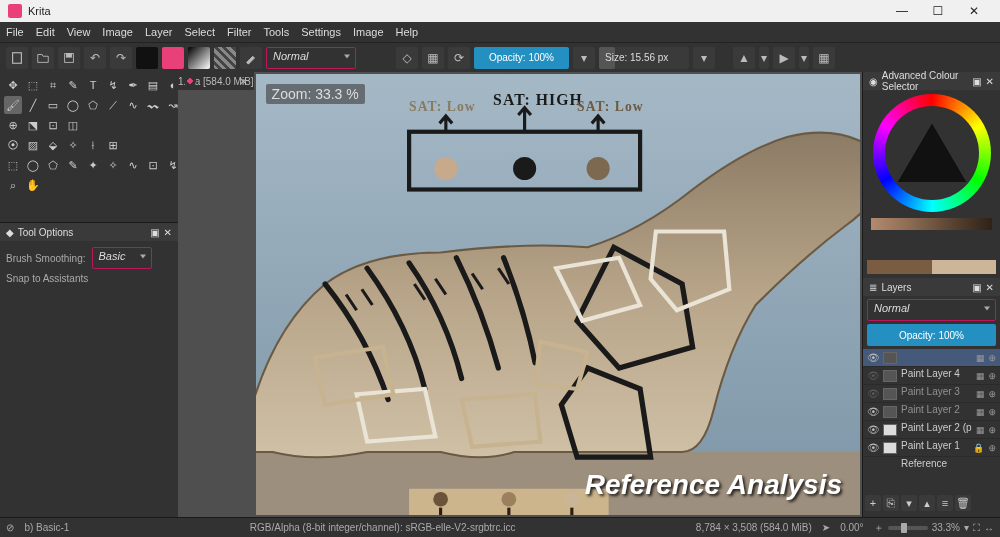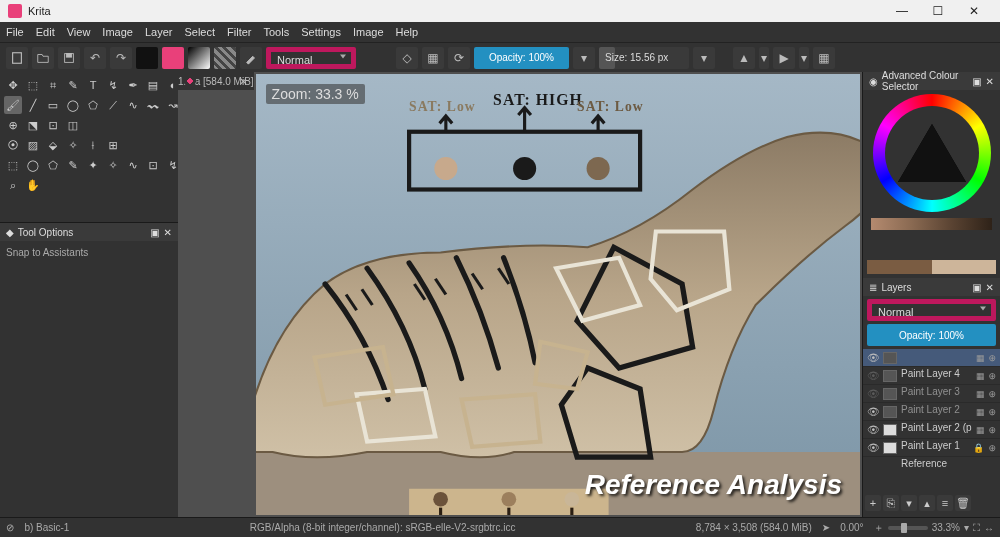--- a/index.html
+++ b/index.html
@@ -6,21 +6,21 @@
   body { font-family: "Segoe UI", sans-serif; font-size: 11px; color: #ccc; background: #323232; width: 1000px; height: 537px; overflow: hidden; }
   .titlebar { height: 22px; background: #f0f0f0; color: #222; display: flex; align-items: center; padding: 0 8px; }
   .titlebar .logo { width: 14px; height: 14px; background: #e9407a; border-radius: 2px; margin-right: 6px; }
   .titlebar .spacer { flex: 1; }
   .titlebar .winbtn { width: 36px; text-align: center; font-size: 12px; color: #222; }
   .menubar { height: 20px; background: #323232; display: flex; align-items: center; padding: 0 6px; gap: 12px; color: #ddd; font-size: 11px; }
   .menubar span { cursor: default; }
   .toolbar { height: 30px; background: #323232; display: flex; align-items: center; padding: 0 6px; gap: 4px; border-top: 1px solid #222; }
   .tbtn { width: 22px; height: 22px; background: #3a3a3a; border-radius: 2px; display: flex; align-items: center; justify-content: center; color: #bbb; font-size: 12px; }
   .tbtn svg { width: 14px; height: 14px; fill: #bbb; stroke: #bbb; }
-  .dropdown { height: 22px; background: #323232; color: #ddd; border: 5px solid #be185d; padding: 2px 18px 2px 6px; border-radius: 2px; font-size: 11px; position: relative; min-width: 90px; }
+  .dropdown { height: 22px; background: #323232; color: #ddd; border: 1px solid #be185d; padding: 2px 18px 2px 6px; border-radius: 2px; font-size: 11px; position: relative; min-width: 90px; font-style: italic; }
   .dropdown::after { content: ""; position: absolute; right: 5px; top: 50%; transform: translateY(-50%); border: 3px solid transparent; border-top: 4px solid #aaa; }
   .opacitybox { height: 22px; background: #2390c1; color: #fff; border-radius: 2px; display: flex; align-items: center; justify-content: center; font-size: 10px; min-width: 95px; }
   .numfield { height: 22px; background: #3a3a3a; color: #ddd; border-radius: 2px; display: flex; align-items: center; padding: 0 6px; font-size: 10px; min-width: 90px; position: relative; }
   .numfield .bar { position: absolute; left: 0; top: 0; bottom: 0; background: #555; border-radius: 2px; }
   .numfield .txt { position: relative; }
   .main { display: flex; height: 445px; background: #323232; }
   .leftcol { width: 178px; display: flex; flex-direction: column; }
   .toolgrid { padding: 4px; display: grid; grid-template-columns: repeat(9, 18px); gap: 2px; }
   .tool { width: 18px; height: 18px; display: flex; align-items: center; justify-content: center; color: #ccc; font-size: 11px; }
   .tool.active { background: #666; border-radius: 2px; }
@@ -205,20 +205,24 @@
 
     <div class="panel">
       <div class="panel-hdr">
         <span>◆</span>
         <span>Tool Options</span>
         <span class="close">▣</span>
         <span>✕</span>
       </div>
       <div class="panel-body">
         <div class="row">
+          <span>Brush Smoothing:</span>
+          <div class="dropdown" style="min-width:60px">Basic</div>
+        </div>
+        <div class="row">
           <span>Snap to Assistants</span>
         </div>
       </div>
     </div>
   </div>
 
   <div class="canvaswrap">
     <div class="doctabs">
       <div class="swatch"></div>
       <span>1.kra [584.0 MiB]</span>

